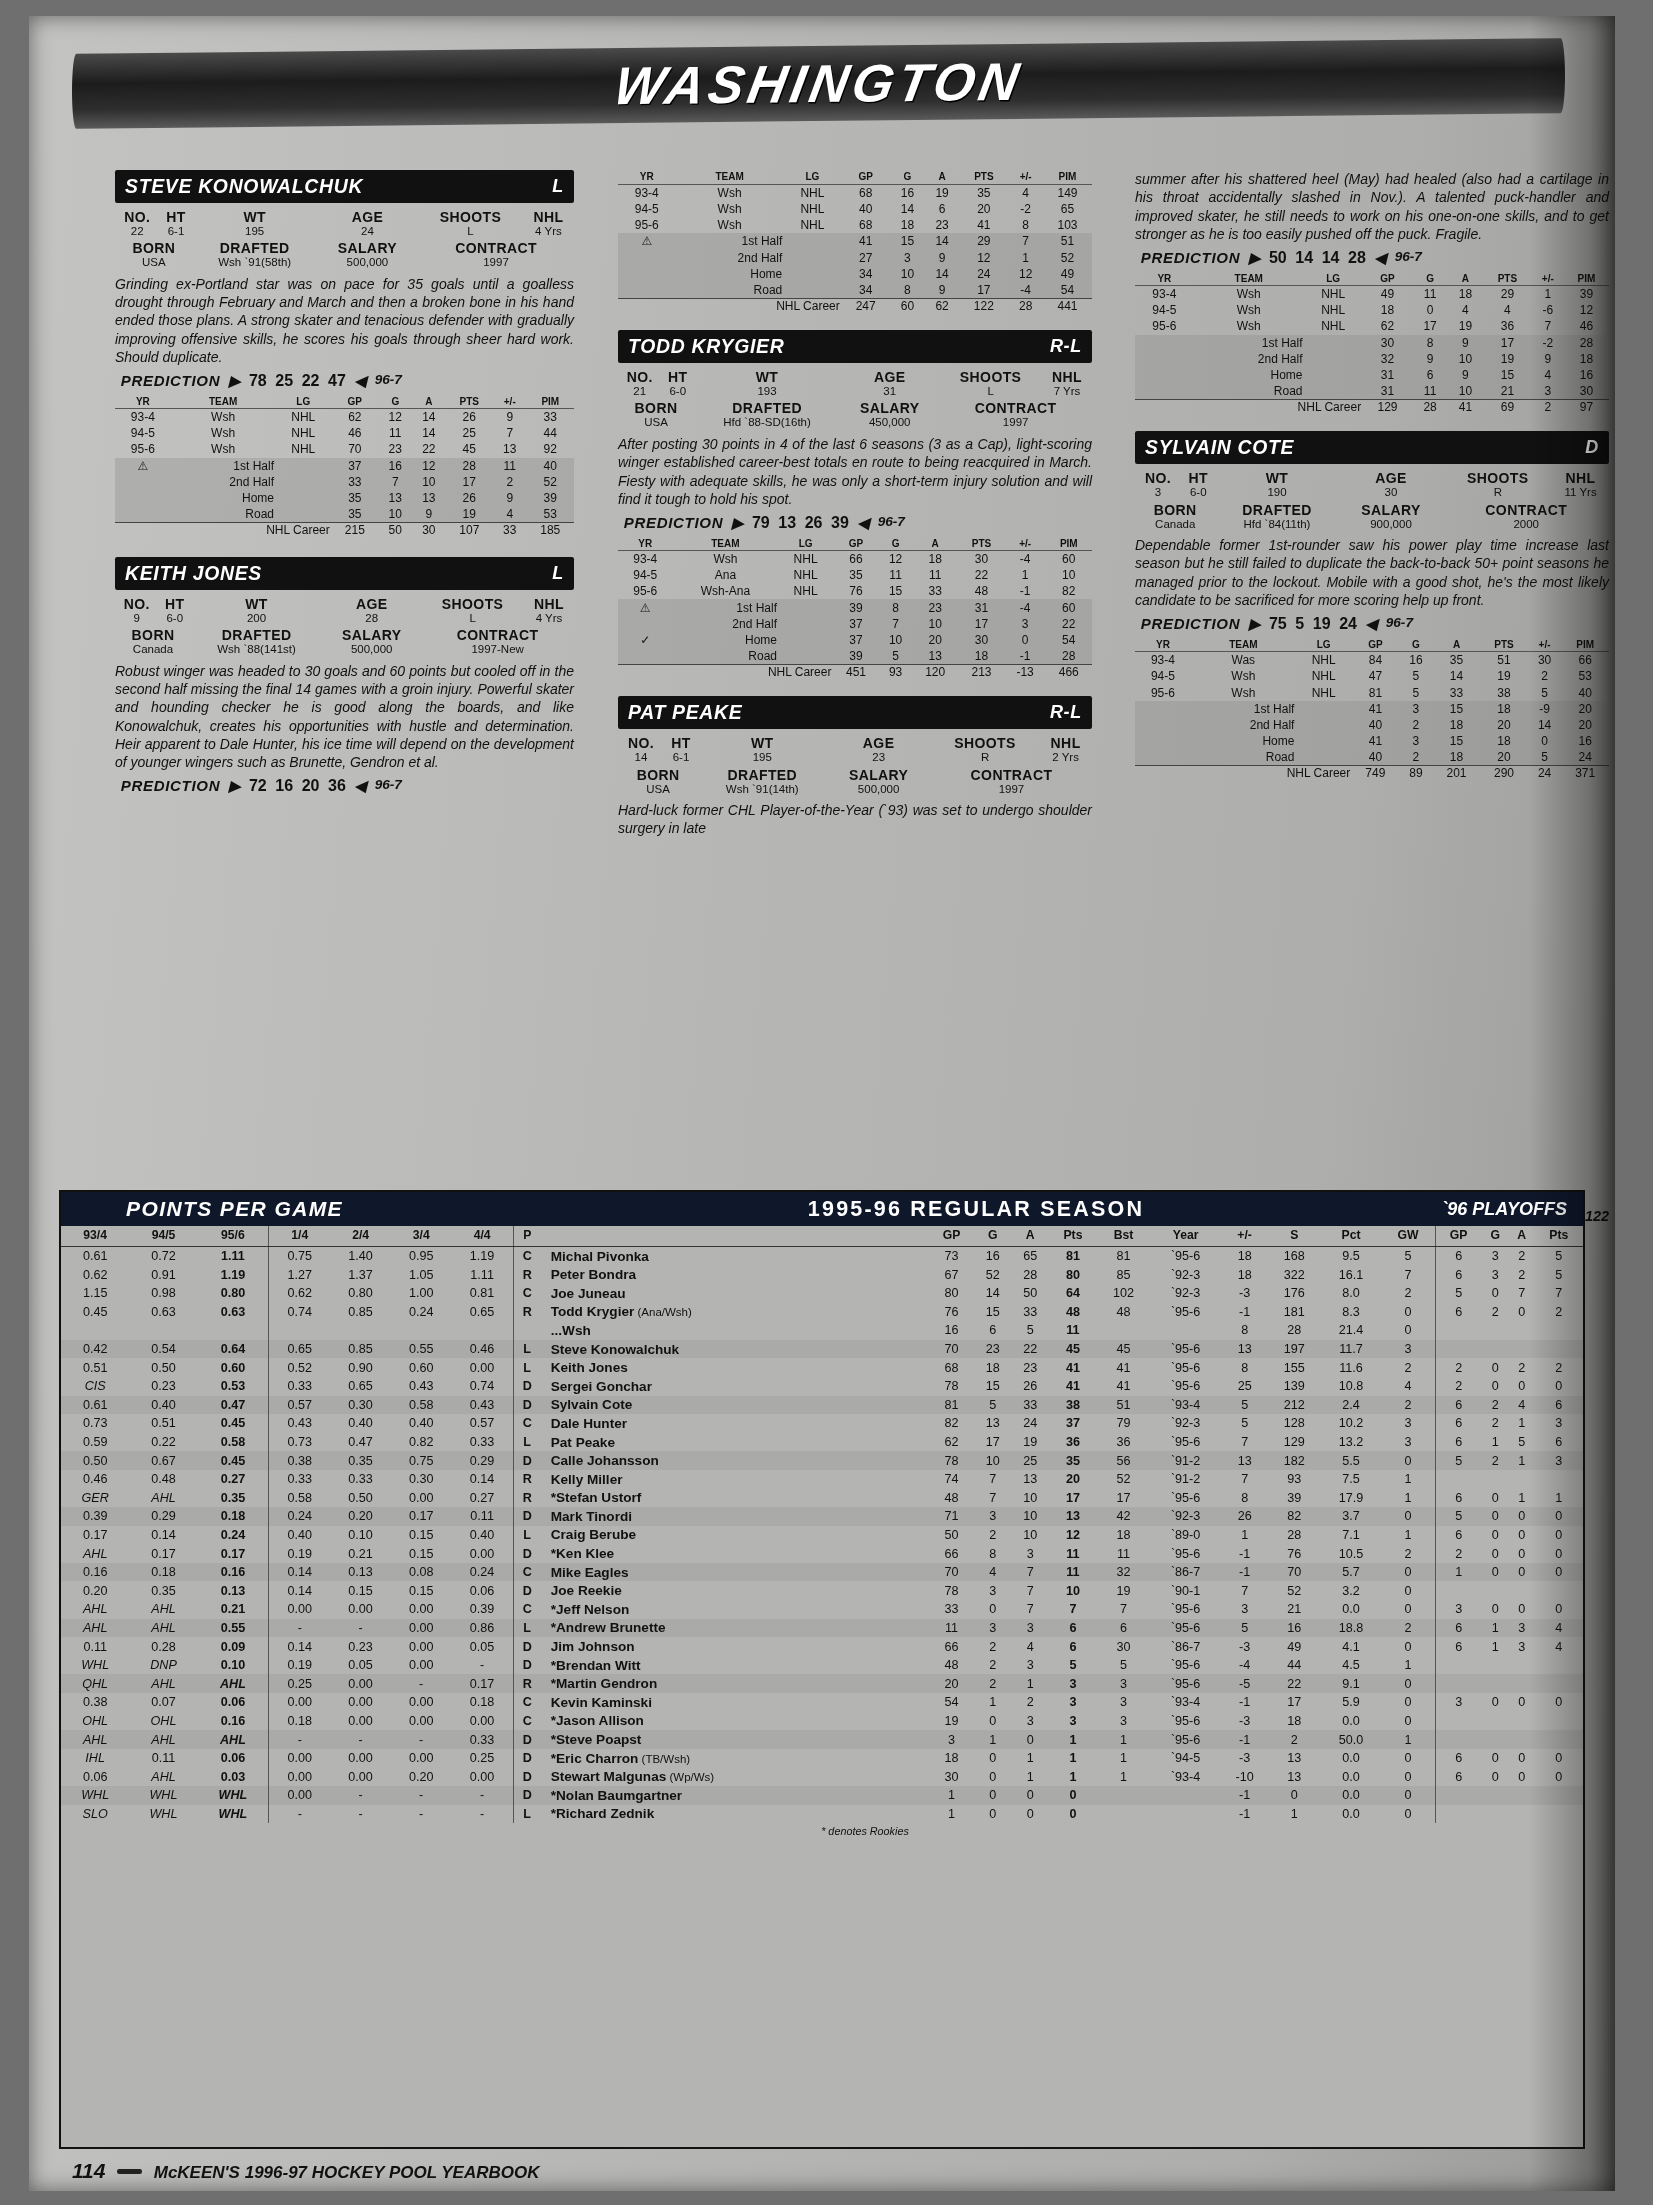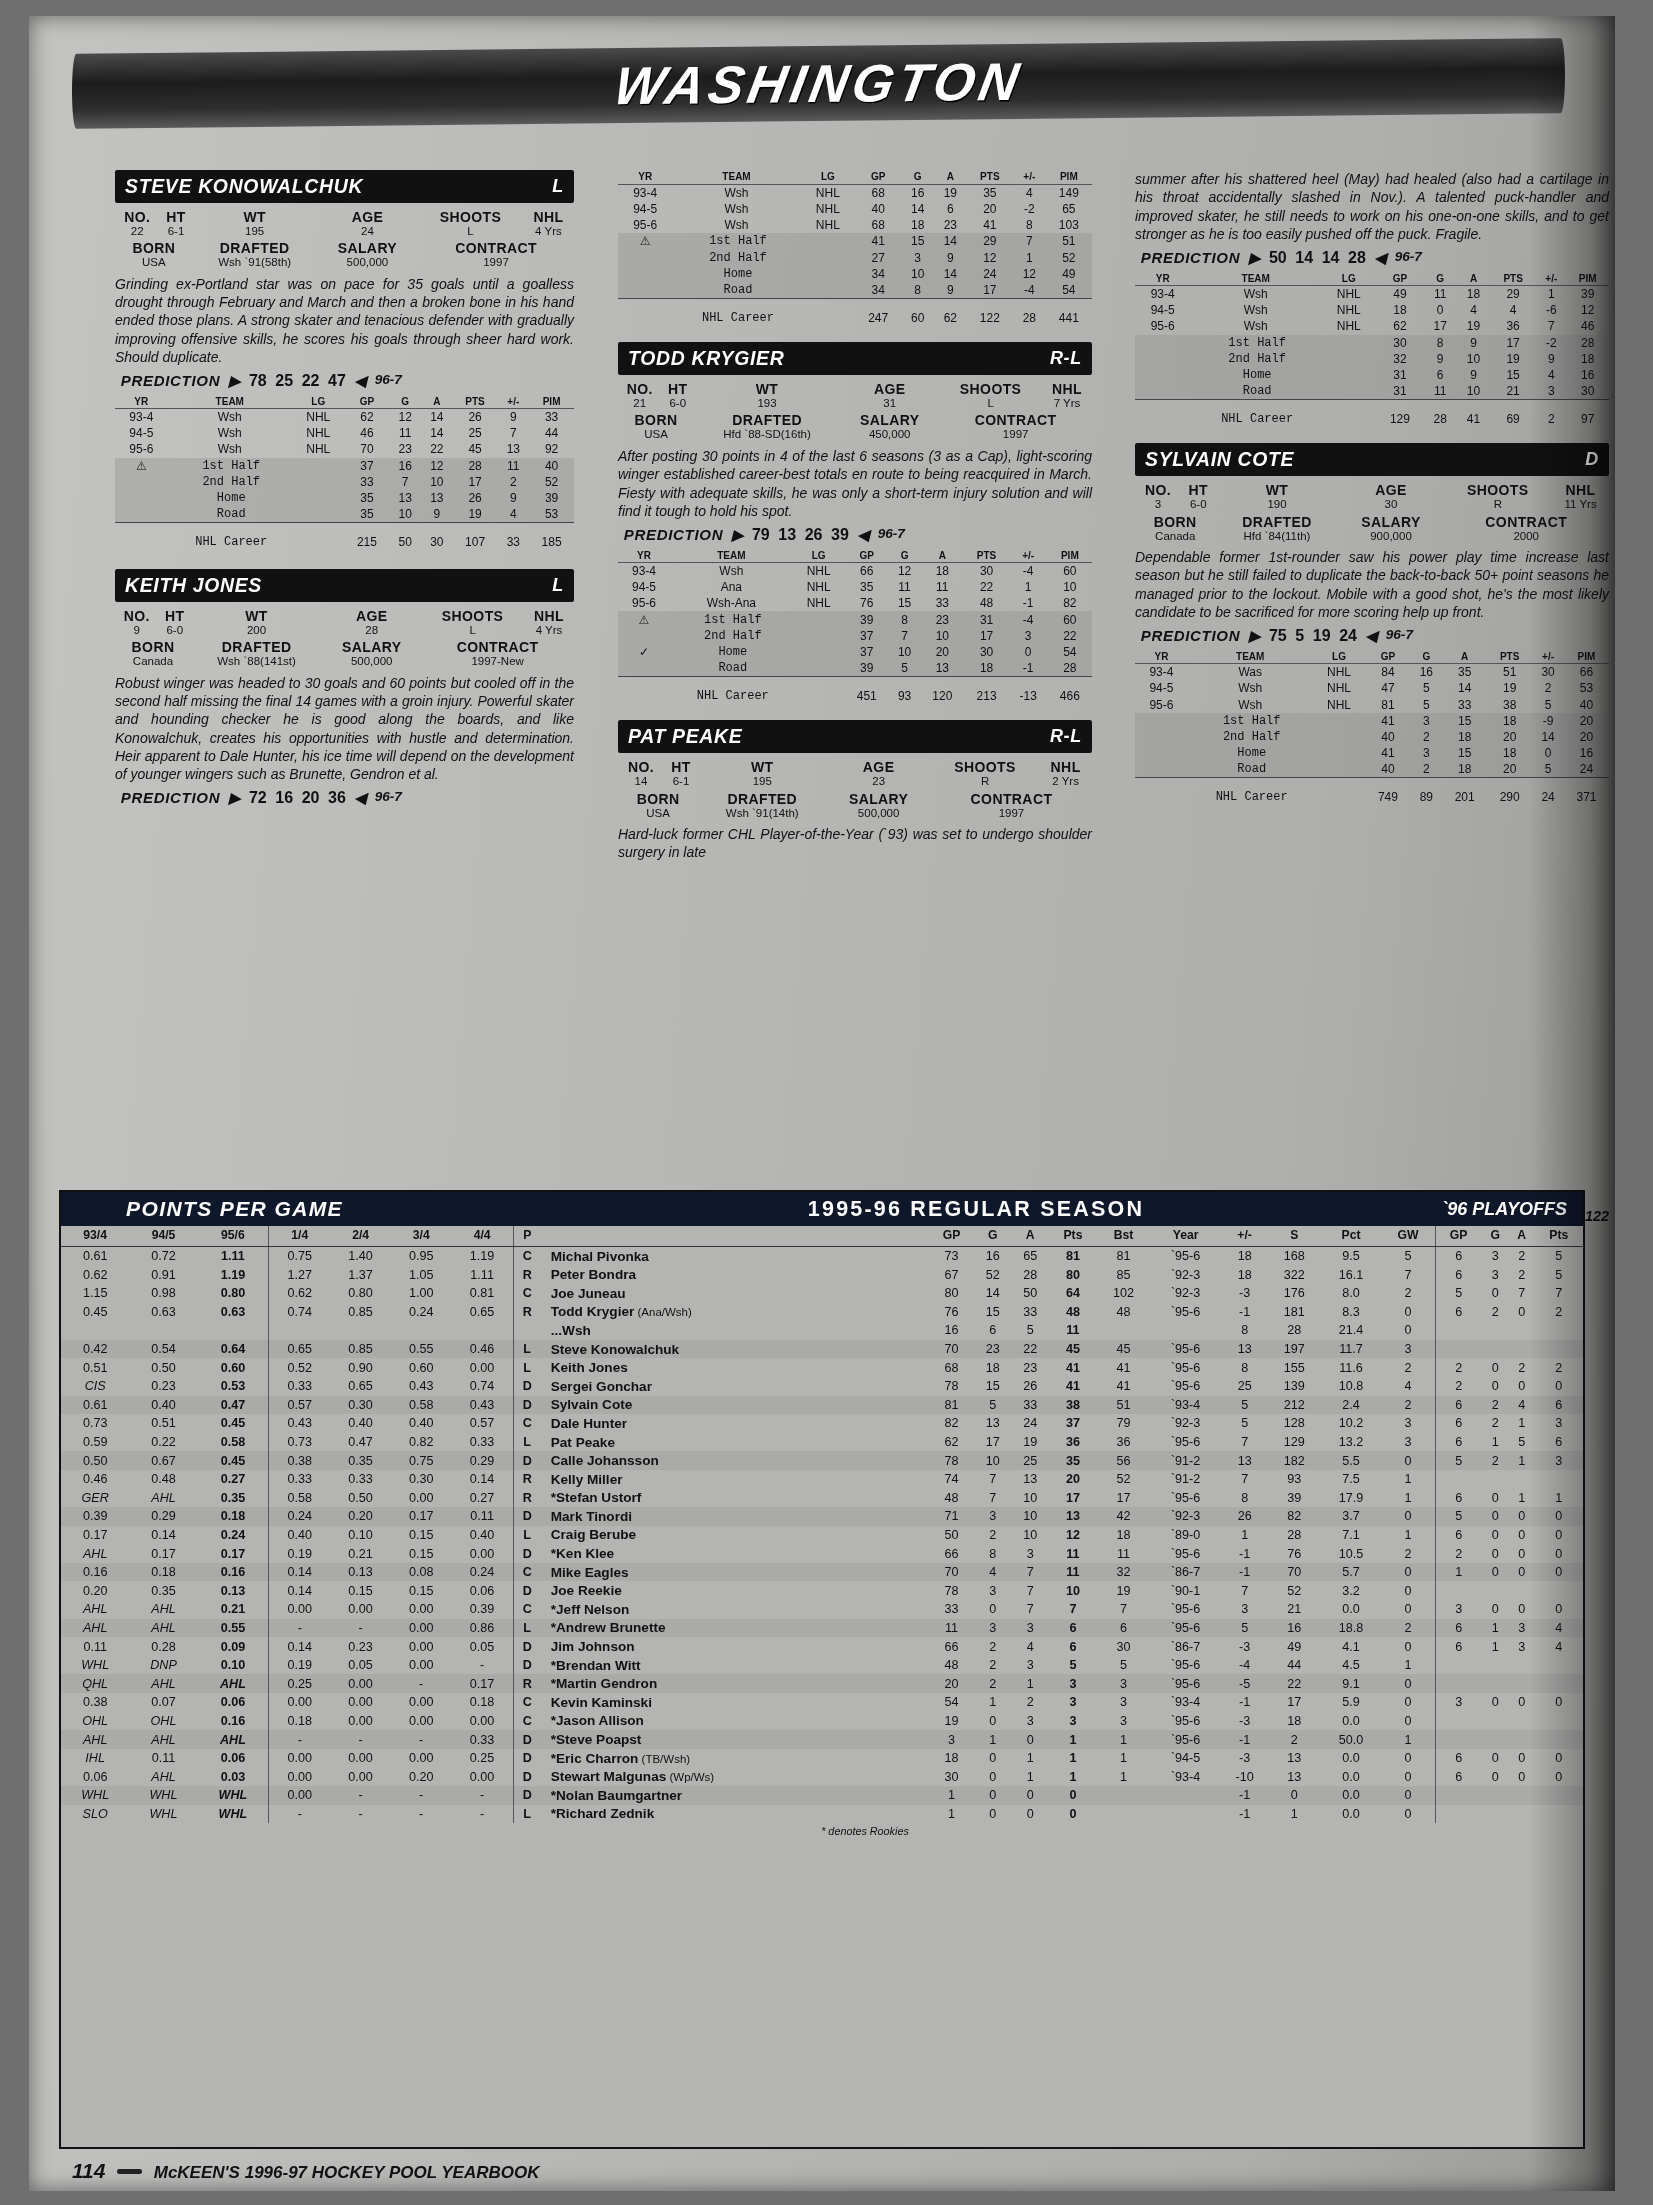--- a/index.html
+++ b/index.html
@@ -75,22 +75,22 @@
   .prediction .yr{font-size:13.6px;}
 
   table.stats{
     width:100%;border-collapse:collapse;font-size:11.5px;text-align:center;
   }
   table.stats th{
     font-size:10px;font-weight:bold;padding:1.4px 1.4px;border-bottom:0.7px solid #555;
   }
   table.stats td{padding:1.1px 1.4px;font-size:12px;}
   table.stats tr.shade td{background:rgba(140,140,140,.35);}
-  table.stats td.lft{text-align:center;padding-left:4.3px;font-family:Liberation Mono, monospace;}
-  table.stats tr.career td{border-top:0.7px solid #444;padding-top:12px;font-size:12px;}
+  table.stats td.lft{text-align:right;padding-left:4.3px;}
+  table.stats tr.career td{border-top:0.7px solid #444;padding-top:0;font-size:12px;}
   .mark{font-size:10px;}
 
   .continued{
     position:absolute;left:1106px;top:1192px;width:474px;
     text-align:right;font-style:italic;font-weight:bold;font-size:14.4px;
   }
 
   
   .bigbox{
     position:absolute;left:30px;top:1174px;width:1522px;height:955px;

